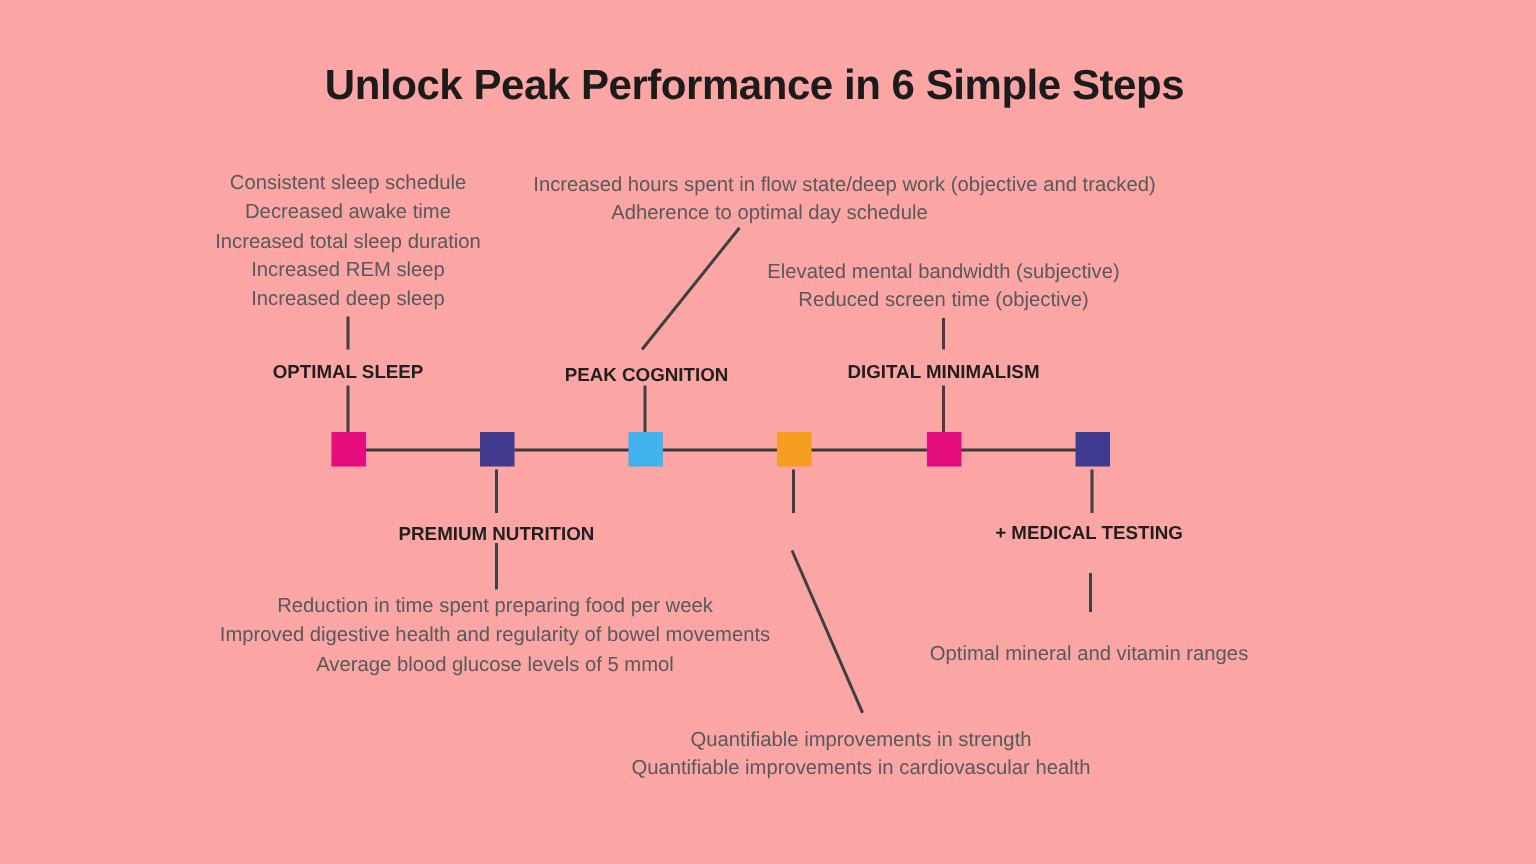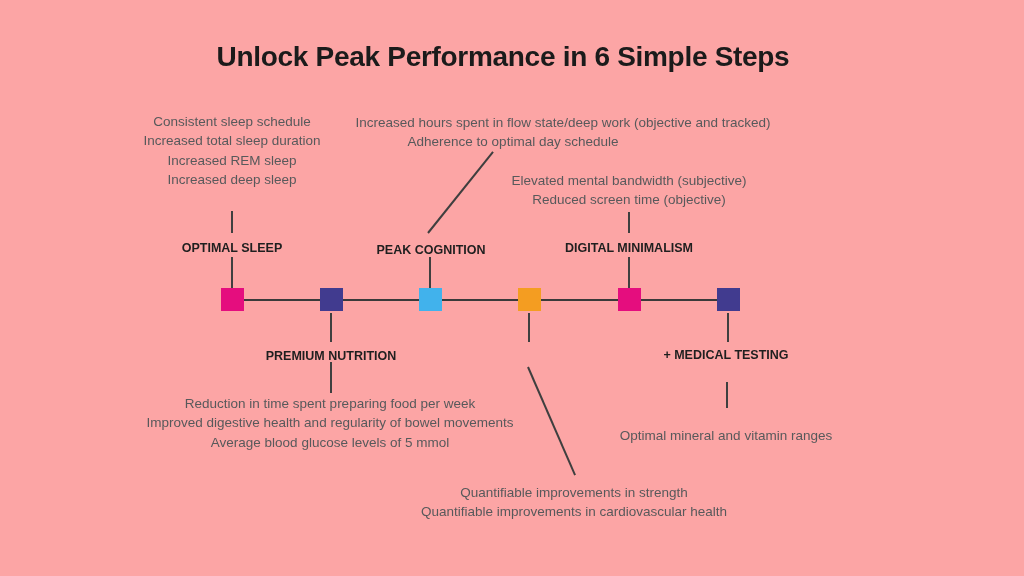--- a/index.html
+++ b/index.html
@@ -49,20 +49,21 @@
 </style>
 </head>
 <body>
 
 <div class="slide">
 
   <div class="title">Unlock Peak Performance in 6 Simple Steps</div>
 
   <div class="outcomes" style="left:232px;top:112px;">
     <div class="outline">Consistent sleep schedule</div>
+    <div class="outline">Decreased awake time</div>
     <div class="outline">Increased total sleep duration</div>
     <div class="outline">Increased REM sleep</div>
     <div class="outline">Increased deep sleep</div>
   </div>
   <div class="conn-v" style="left:231px;top:211px;height:22px;"></div>
   <div class="step-label" style="left:232px;top:239px;">OPTIMAL SLEEP</div>
   <div class="conn-v" style="left:231px;top:257px;height:31px;"></div>
 
   <div class="outcomes" style="left:563px;top:112.5px;">
     <div class="outline">Increased hours spent in flow state/deep work (objective and tracked)</div>

